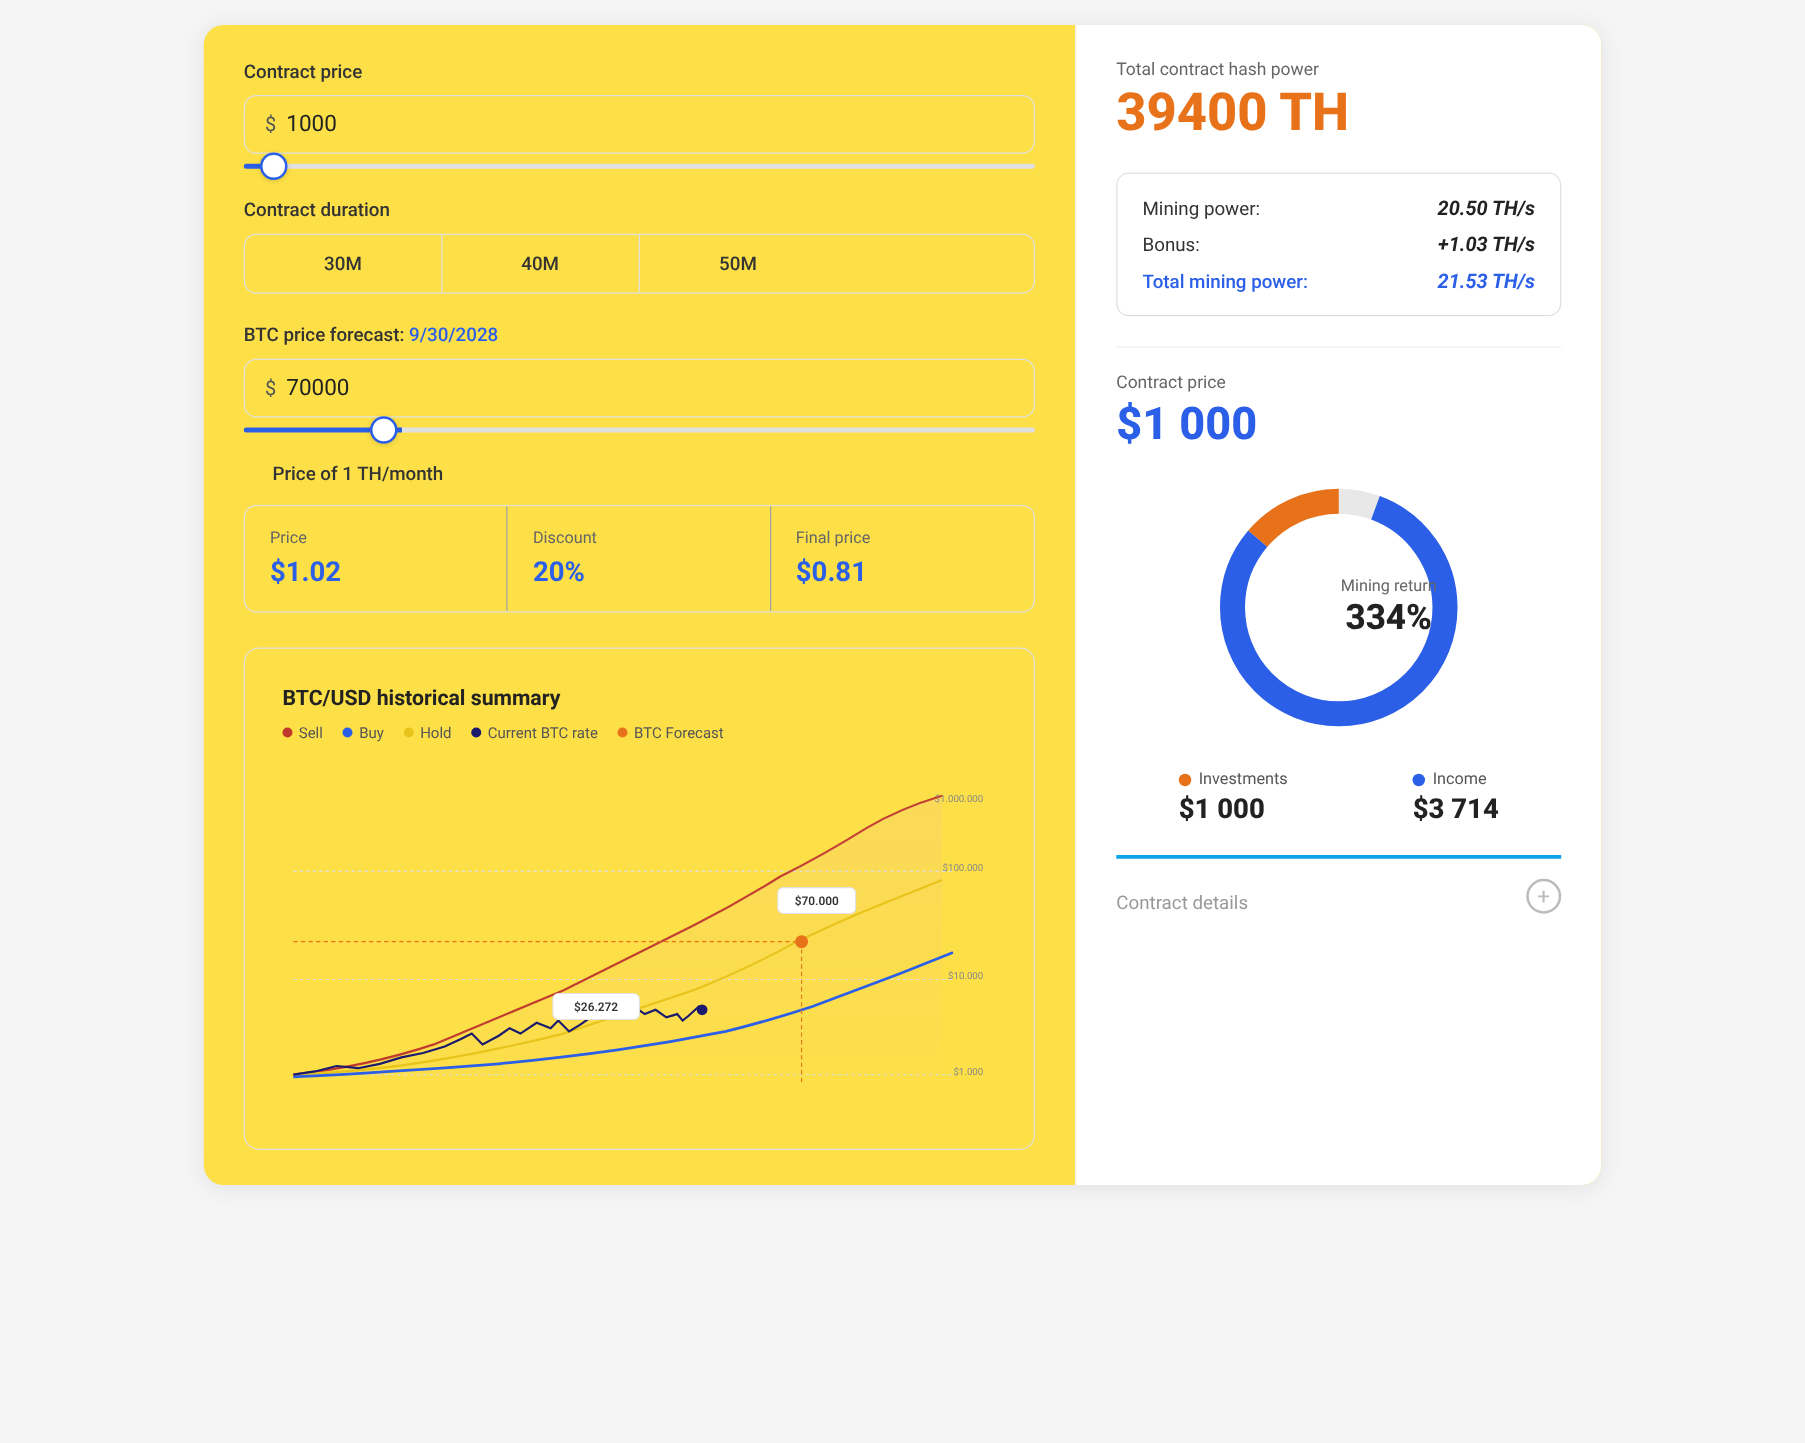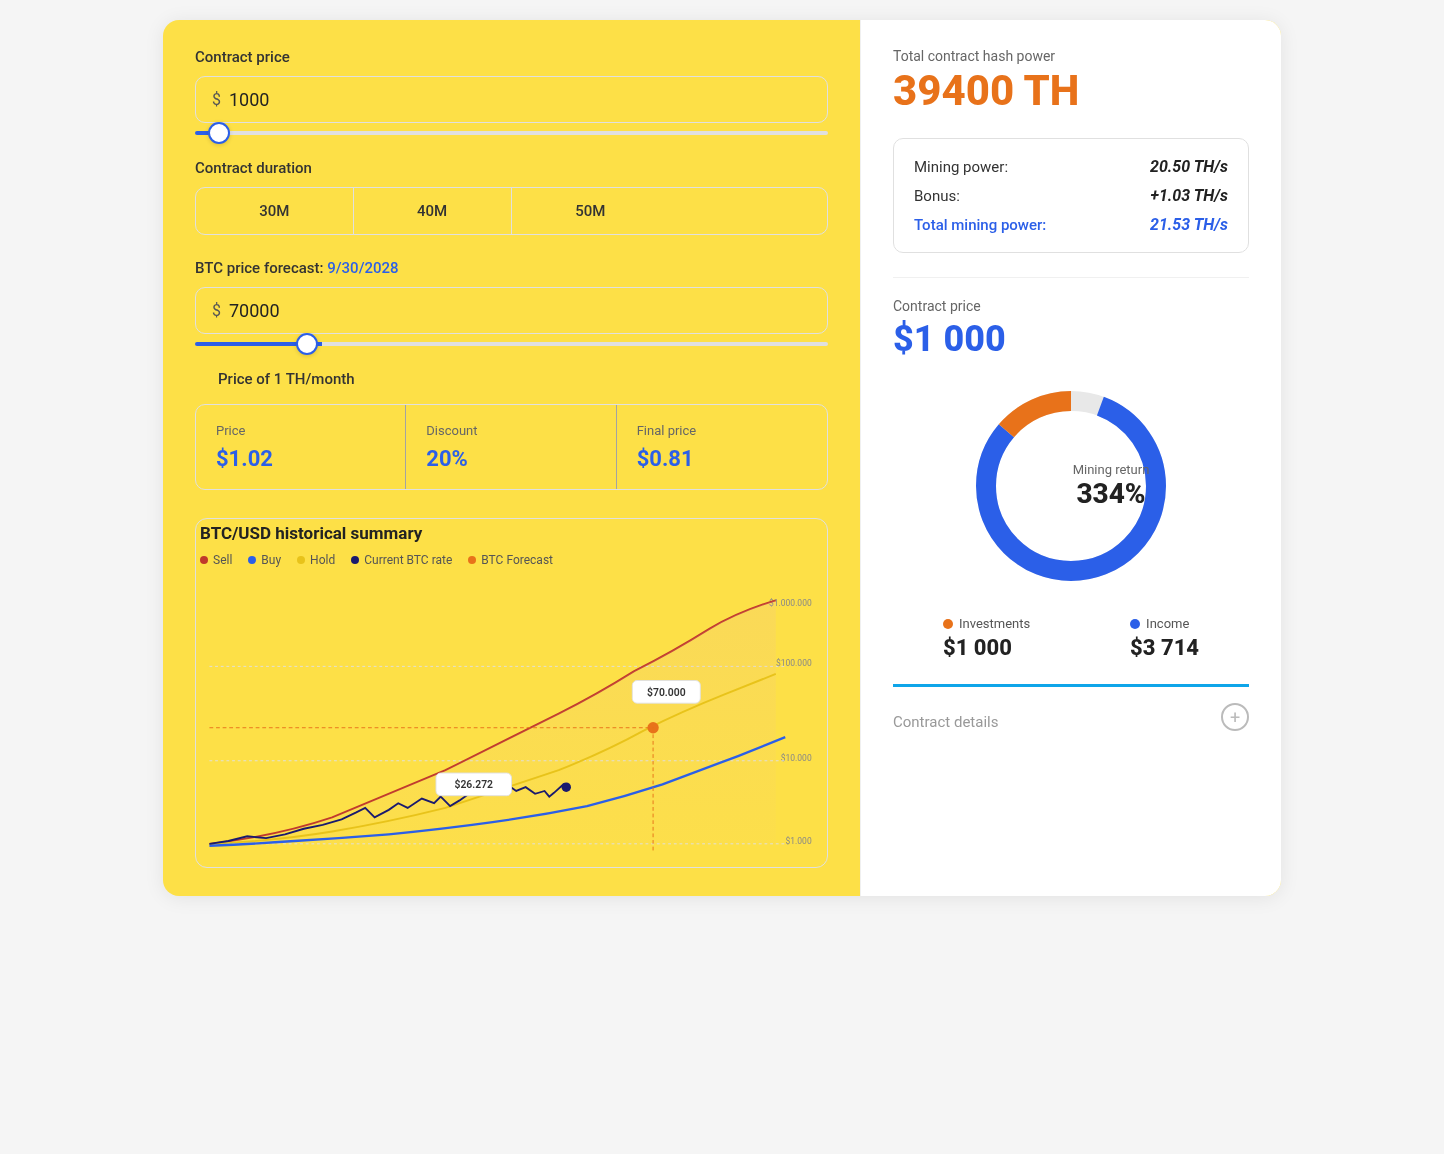--- a/index.html
+++ b/index.html
@@ -140,21 +140,21 @@
     .price-cell-value {
       font-size: 22px;
       font-weight: 700;
       color: #2b5fe8;
     }
 
     
     .chart-section {
       border: 1.5px solid #e0e0e0;
       border-radius: 12px;
-      padding: 4px;
+      padding: 30px;
     }
     .chart-title {
       font-size: 17px;
       font-weight: 700;
       color: #222;
       margin-bottom: 10px;
     }
     .chart-legend {
       display: flex;
       gap: 16px;

